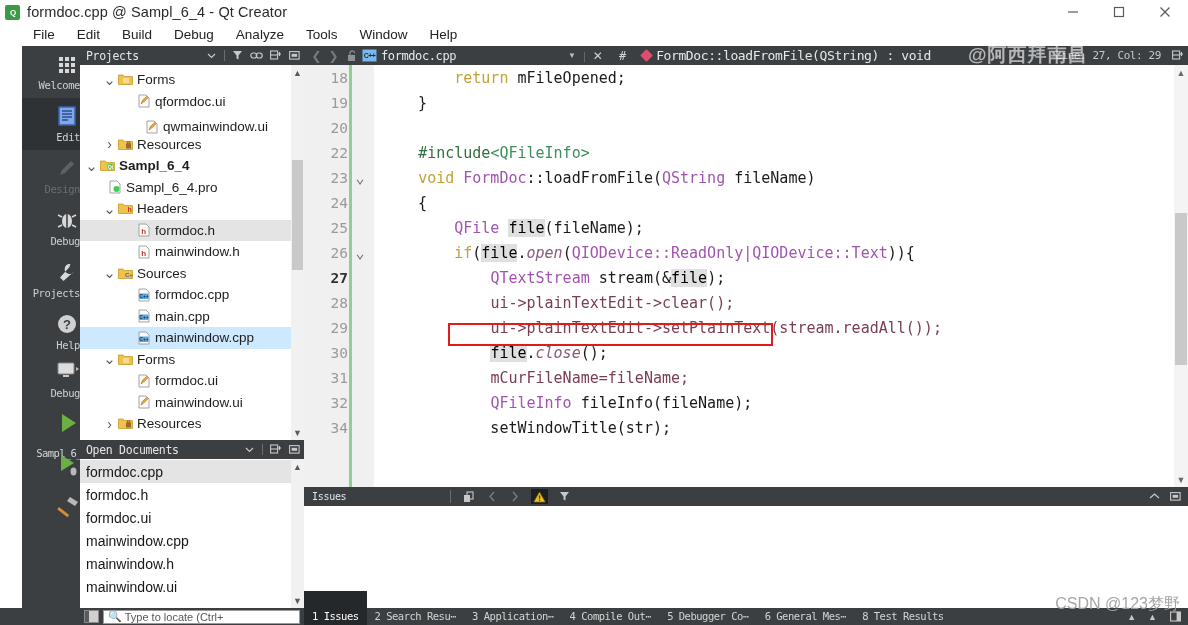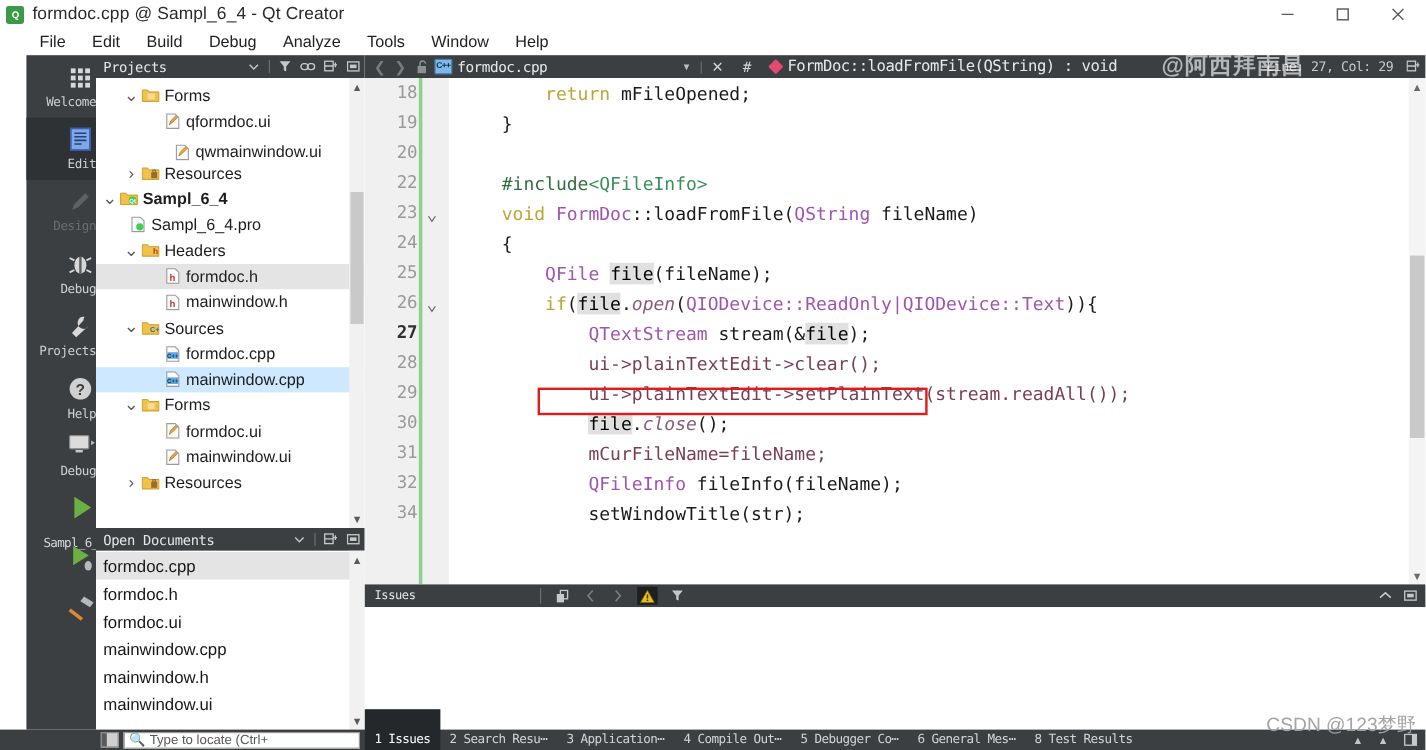--- a/index.html
+++ b/index.html
@@ -591,20 +591,31 @@
           <div class="row" style="padding-left: 40px;">
             <span class="arrow"></span>
             <span class="ficon">
               <svg width="14" height="14" viewBox="0 0 14 14">
                 <path d="M2 1 L9 1 L12 4 L12 13 L2 13 Z" fill="#fbfbfb" stroke="#9a9a9a" stroke-width="0.9"></path>
                 <rect x="2.5" y="5.5" width="9" height="5.5" fill="#5fa7dd"></rect>
                 <text x="7" y="10" font-size="5" text-anchor="middle" font-family="Liberation Sans" fill="#0d3550" font-weight="bold">C++</text>
               </svg>
             </span>
             <span class="rtext">formdoc.cpp</span>
+          </div>
+          <div class="row" style="padding-left: 40px;">
+            <span class="arrow"></span>
+            <span class="ficon">
+              <svg width="14" height="14" viewBox="0 0 14 14">
+                <path d="M2 1 L9 1 L12 4 L12 13 L2 13 Z" fill="#fbfbfb" stroke="#9a9a9a" stroke-width="0.9"></path>
+                <rect x="2.5" y="5.5" width="9" height="5.5" fill="#5fa7dd"></rect>
+                <text x="7" y="10" font-size="5" text-anchor="middle" font-family="Liberation Sans" fill="#0d3550" font-weight="bold">C++</text>
+              </svg>
+            </span>
+            <span class="rtext">main.cpp</span>
           </div>
           <div class="row sel-blue" style="padding-left: 40px;">
             <span class="arrow"></span>
             <span class="ficon">
               <svg width="14" height="14" viewBox="0 0 14 14">
                 <path d="M2 1 L9 1 L12 4 L12 13 L2 13 Z" fill="#fbfbfb" stroke="#9a9a9a" stroke-width="0.9"></path>
                 <rect x="2.5" y="5.5" width="9" height="5.5" fill="#5fa7dd"></rect>
                 <text x="7" y="10" font-size="5" text-anchor="middle" font-family="Liberation Sans" fill="#0d3550" font-weight="bold">C++</text>
               </svg>
             </span>

